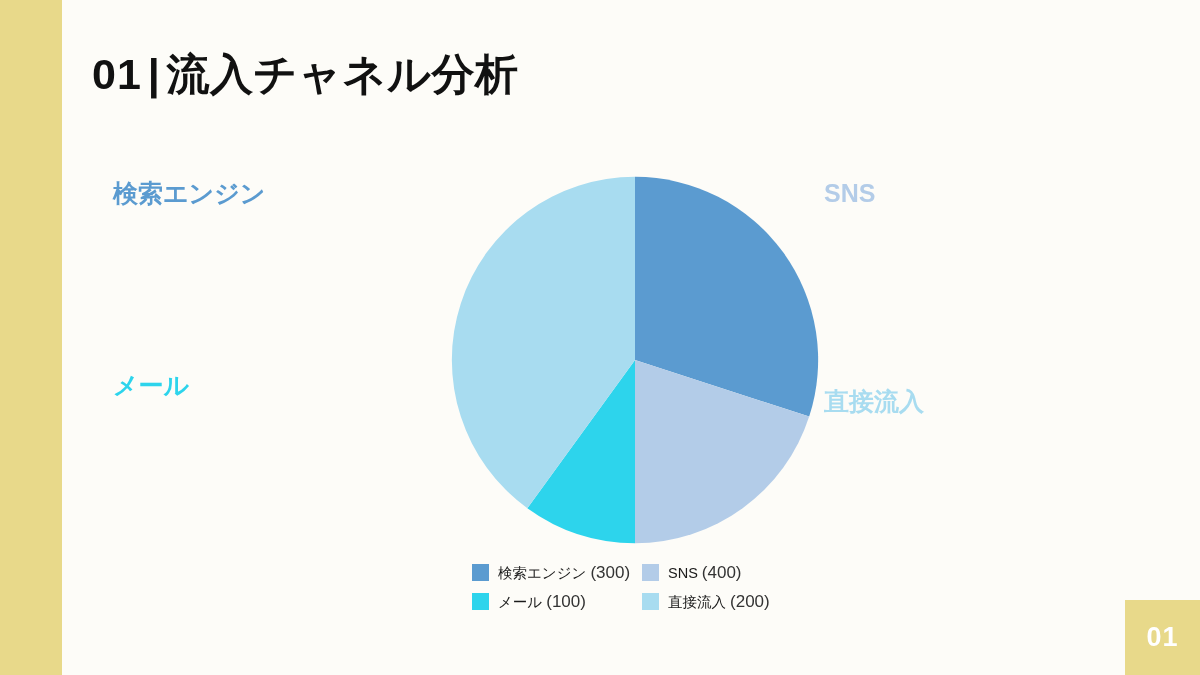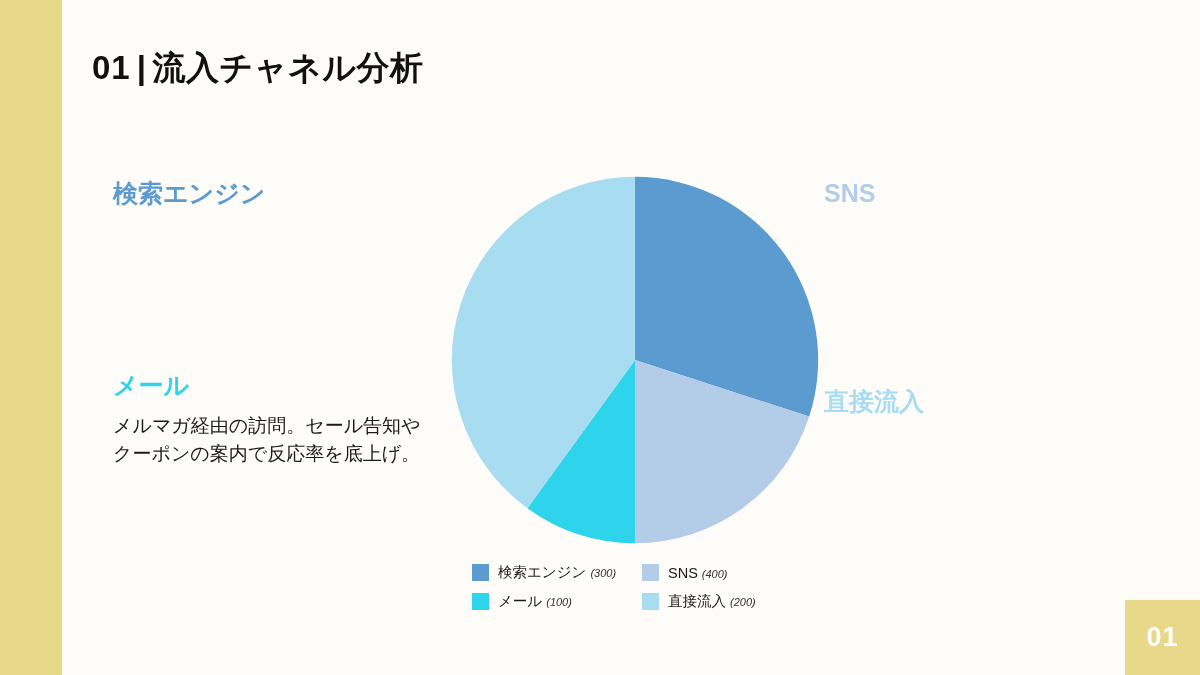--- a/index.html
+++ b/index.html
@@ -19,21 +19,21 @@
   .accent-bar {
     position:absolute; left:0; top:0;
     width:62px; height:675px;
     background:#E8D98A;
   }
 
   
   .title {
     position:absolute;
     left:92px; top:46px;
-    font-size:33px;
+    font-size:43px;
     font-weight:bold;
     color:#111111;
     letter-spacing:0.5px;
     white-space:nowrap;
   }
   .title .num { letter-spacing:1px; }
   .title .sep { margin:0 6px; font-weight:bold; }
 
   
   .block { position:absolute; width:320px; }
@@ -76,21 +76,21 @@
   .legend-swatch {
     width:17px; height:17px;
     flex:0 0 17px;
     margin-right:9px;
   }
   .legend-label {
     font-size:14.5px;
     color:#1A1A1A;
     white-space:nowrap;
   }
-  .legend-label .val { font-size:11px; color:#333;font-style:italic; }
+  .legend-label .val { font-size:17px; color:#333; }
 
   
   .badge {
     position:absolute;
     left:1125px; top:600px;
     width:75px; height:75px;
     background:#E8D98A;
     display:flex;
     align-items:center;
     justify-content:center;
@@ -112,21 +112,20 @@
   <div class="title">
     <span class="num">01</span><span class="sep">|</span><span>流入チャネル分析</span>
   </div>
 
   <div class="block block-search">
     <div class="block-heading" style="color: rgb(91, 155, 208);">検索エンジン</div>
   </div>
 
   <div class="block block-mail">
     <div class="block-heading" style="color: rgb(45, 212, 236);">メール</div>
-    <div class="block-body">メルマガ経由の訪問。セール告知やクーポンの案内で反応率を底上げ。</div>
   </div>
 
   <div class="block block-sns">
     <div class="block-heading" style="color: rgb(179, 204, 232);">SNS</div>
   </div>
 
   <div class="block block-direct">
     <div class="block-heading" style="color: rgb(168, 220, 240);">直接流入</div>
   </div>
 

